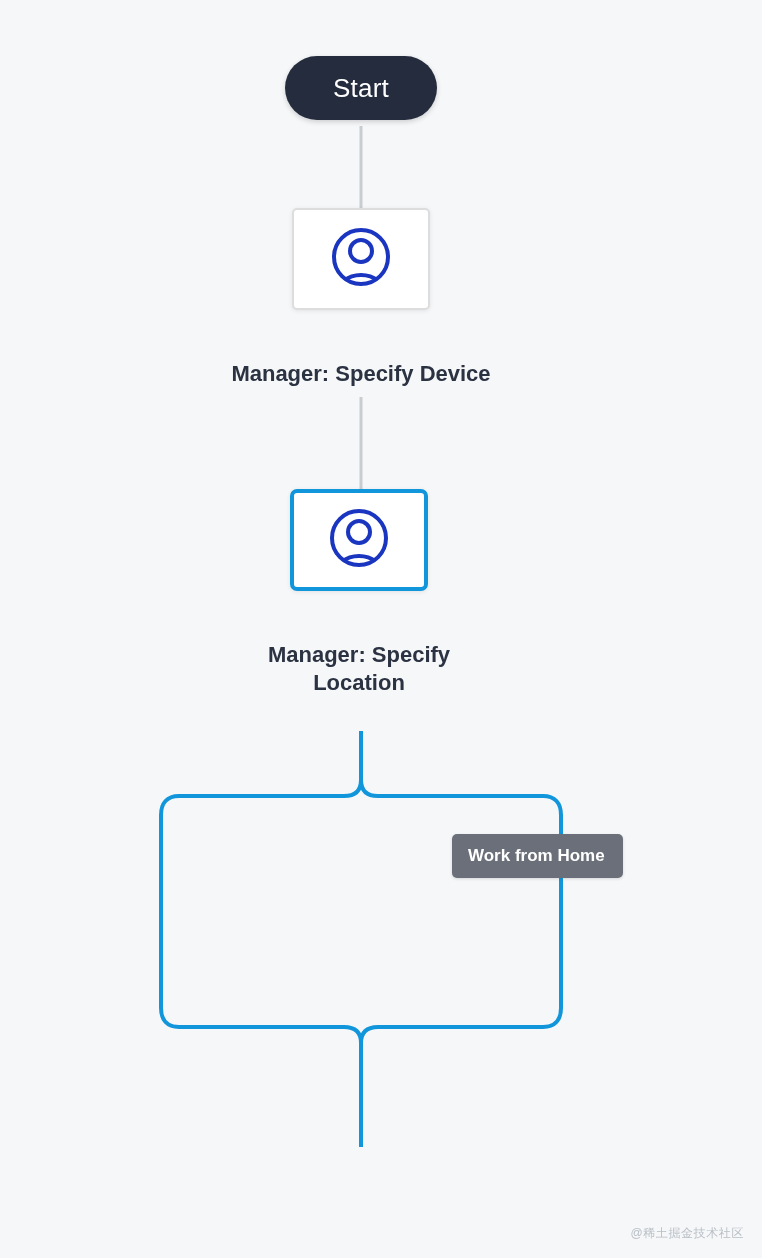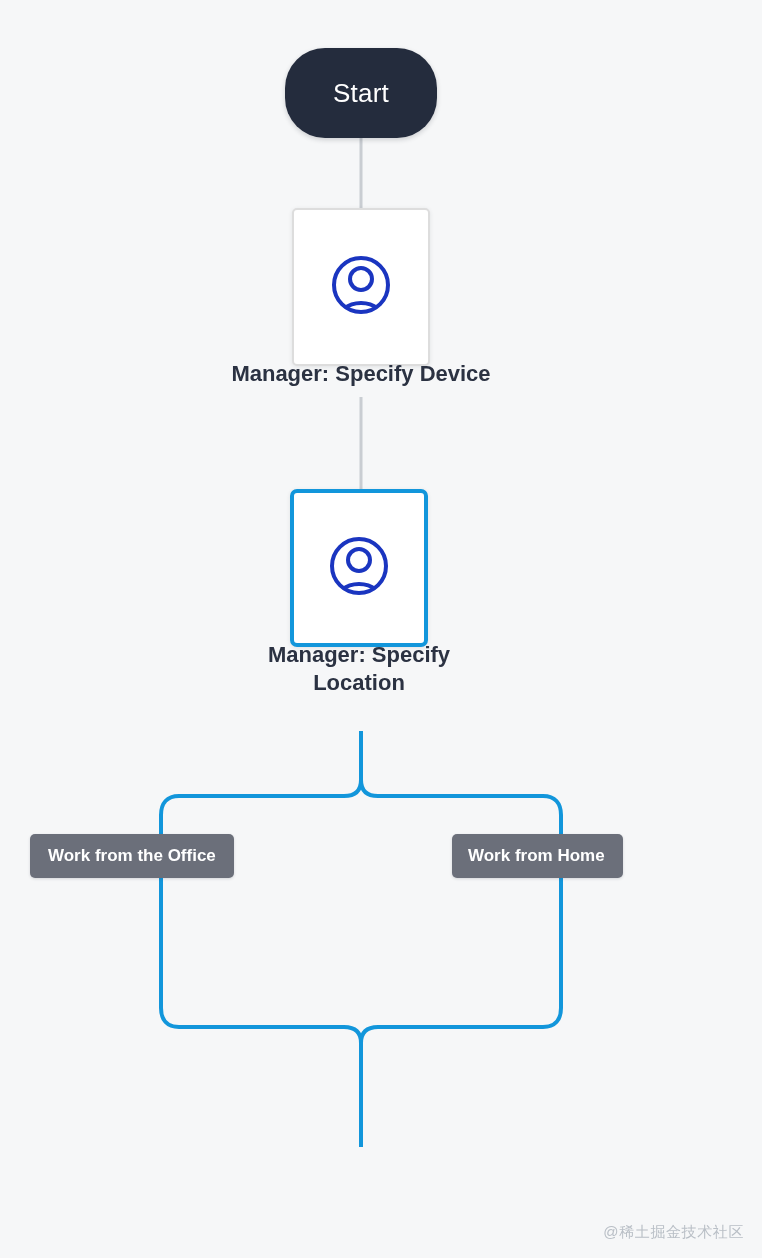--- a/index.html
+++ b/index.html
@@ -43,36 +43,36 @@
     box-shadow: 0 2px 5px rgba(20,25,40,0.18);
   }
   .pill-node .pill-label {
     font-size: 26px;
     font-weight: 400;
     letter-spacing: 0.2px;
     line-height: 1;
   }
   #node-start {
     left: 285px;
-    top: 48px;
+    top: 56px;
     width: 152px;
-    height: 90px;
+    height: 64px;
   }
   #node-end {
     left: 287px;
     top: 1146px;
     width: 148px;
     height: 78px;
   }
 
   
   .task-node {
     position: absolute;
     width: 138px;
-    height: 158px;
+    height: 102px;
   }
   .task-card {
     width: 100%;
     height: 100%;
     box-sizing: border-box;
     background: #ffffff;
     border: 2px solid #dddddd;
     border-radius: 5px;
     display: flex;
     align-items: center;
@@ -135,21 +135,21 @@
     top: 834px;
     padding-left: 16px;
   }
 
   
   #watermark {
     position: absolute;
     right: 18px;
     bottom: 16px;
     color: #b9bfc6;
-    font-size: 15px;
+    font-size: 12px;
     letter-spacing: 0.6px;
     user-select: none;
   }
 </style>
 </head>
 <body>
 
 <div id="flow-canvas">
 
   <svg class="edges" viewBox="0 0 762 1258">
@@ -211,23 +211,20 @@
           <circle cx="32" cy="32" r="27" fill="none" stroke="#1a35c0" stroke-width="4"></circle>
           <circle cx="32" cy="26" r="11" fill="none" stroke="#1a35c0" stroke-width="4"></circle>
           <path d="M8,70 a24,20 0 0 1 48,0" fill="none" stroke="#1a35c0" stroke-width="4" clip-path="url(#clipLoc)"></path>
         </svg>
       </span>
     </div>
     <div class="task-label narrow">Manager: Specify
 Location</div>
   </div>
 
-  <div class="branch-label" id="branch-label-office">
-    <span>Work from the Office</span>
-  </div>
 
   <div class="branch-label" id="branch-label-home">
     <span>Work from Home</span>
   </div>
 
 
   <div id="watermark">@稀土掘金技术社区</div>
 
 </div>
 

